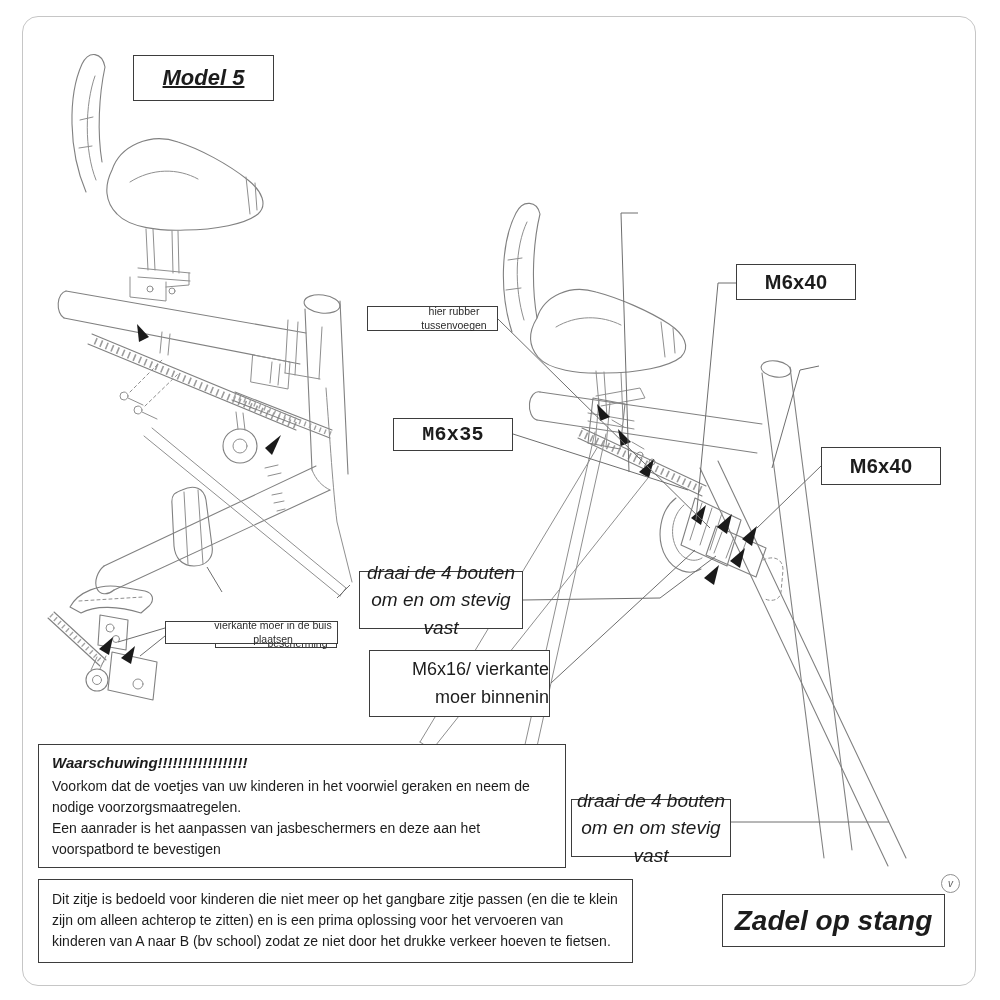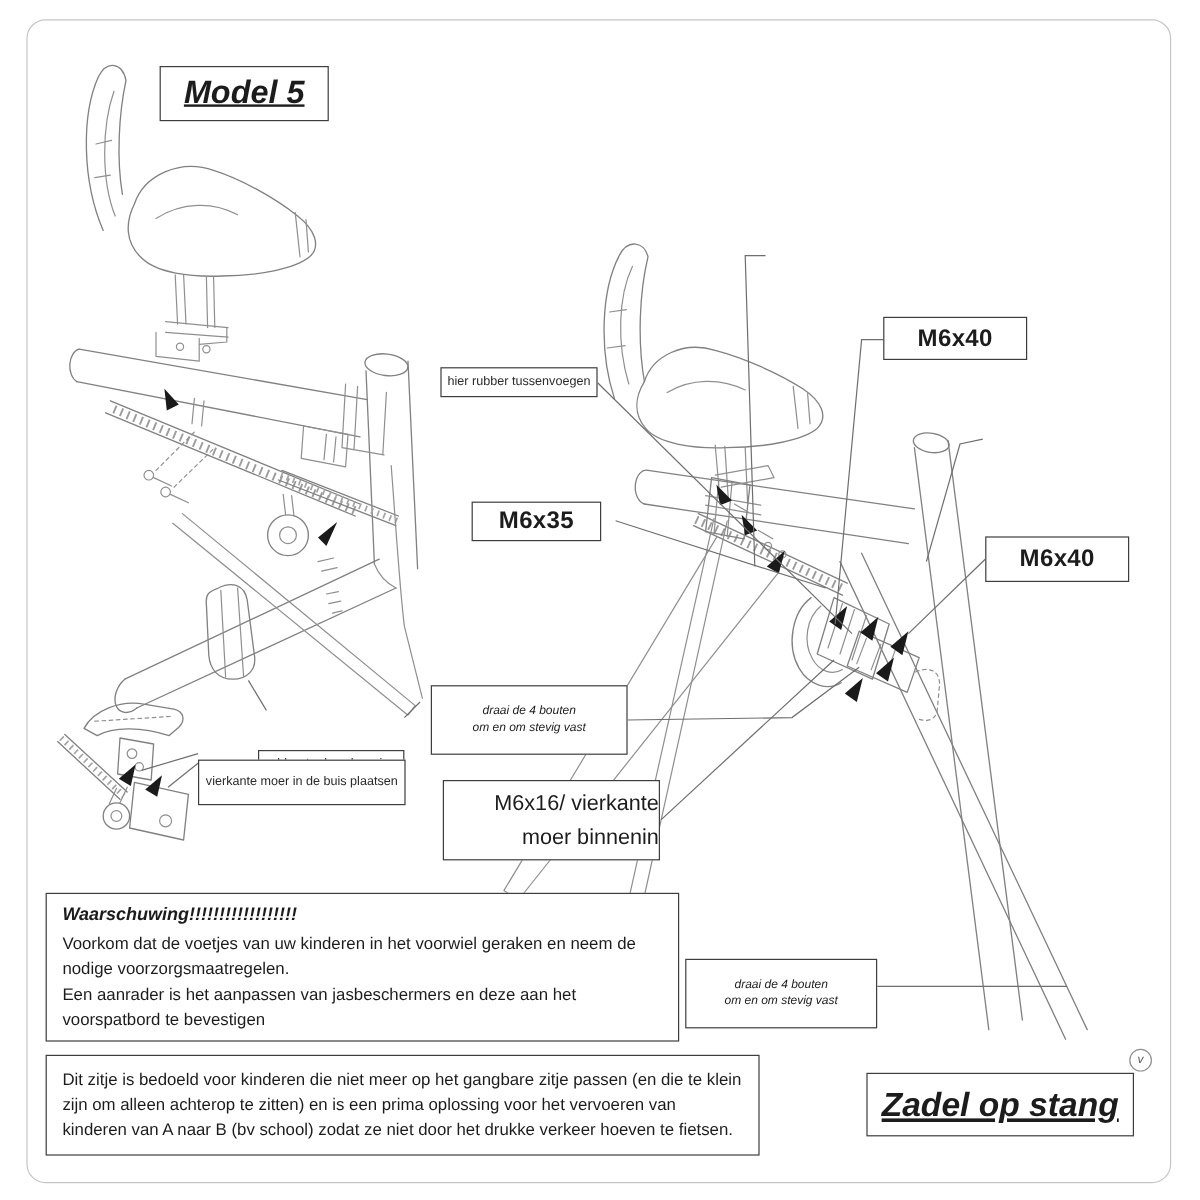--- a/index.html
+++ b/index.html
@@ -13,33 +13,33 @@
   .art2{fill:none;stroke:#8f8f8f;stroke-width:1;stroke-linecap:round;stroke-linejoin:round;}
   .rack{stroke:#9c9c9c;stroke-width:7;stroke-dasharray:1.6 4.4;fill:none;}
   .rack2{stroke:#a3a3a3;stroke-width:5;stroke-dasharray:1.4 4;fill:none;}
   .dash{stroke-dasharray:3 3;}
   .ldr{fill:none;stroke:#6e6e6e;stroke-width:1;}
   .arw{fill:#1a1a1a;stroke:none;}
   .bx{position:absolute;background:#ffffff;border:1.3px solid #3d3d3d;box-sizing:border-box;
       display:flex;flex-direction:column;align-items:center;justify-content:center;
       text-align:center;line-height:1.25;}
   .part{font-size:20px;font-weight:bold;letter-spacing:0.3px;}
-  .title-model{font-size:27px;font-weight:bold;font-style:italic;}
+  .title-model{font-size:22px;font-weight:bold;font-style:italic;}
   .title-model span{text-decoration:underline;text-decoration-thickness:2px;}
   .notice-l1{font-size:22px;font-weight:bold;font-style:italic;text-decoration:underline;
       text-decoration-thickness:2px;white-space:nowrap;}
   .notice-l2{font-size:20px;font-style:italic;white-space:nowrap;margin-top:2px;}
-  .small-lbl{font-size:10.5px;color:#2a2a2a;}
-  .note-it{font-size:10px;font-style:italic;line-height:1.45;}
+  .small-lbl{font-size:10.5px;color:#2a2a2a;padding-left:43px;}
+  .note-it{font-size:19px;font-style:italic;line-height:1.45;}
   .note-md{font-size:18px;line-height:1.55;align-items:flex-end;}
   .text-box{align-items:flex-start;text-align:left;padding:9px 13px;justify-content:flex-start;}
   .warn-title{font-size:15px;font-weight:bold;font-style:italic;margin-bottom:3px;}
   .body-txt{font-size:14px;line-height:1.5;}
   .zadel{font-size:28px;font-weight:bold;font-style:italic;}
-  .zadel span{text-decoration:underline;text-decoration-thickness:2.5px;}
+  .zadel span{text-decoration-thickness:2.5px;}
   .vmark{position:absolute;left:941px;top:874px;width:17px;height:17px;border:1px solid #909090;
       border-radius:50%;font-size:10px;font-style:italic;color:#5a5a5a;display:flex;
       align-items:center;justify-content:center;background:#fff;}
 </style>
 </head>
 <body>
 
 <div class="sheet">
 
   <div class="page-edge"></div>
@@ -197,33 +197,33 @@
 
   <div class="bx part" style="left:736px;top:264px;width:120px;height:36px;">
     <span>M6x40</span>
   </div>
 
 
   <div class="bx part" style="left:821px;top:447px;width:120px;height:38px;">
     <span>M6x40</span>
   </div>
 
-  <div class="bx part" style="left:393px;top:418px;width:108px;height:33px;">
+  <div class="bx part" style="left:393px;top:418px;width:120px;height:33px;font-family:Liberation Mono, monospace;">
     <span>M6x35</span>
   </div>
 
   <div class="bx small-lbl" style="left:367px;top:306px;width:131px;height:25px;">
     <span>hier rubber tussenvoegen</span>
   </div>
 
   <div class="bx small-lbl" style="left:215px;top:625px;width:122px;height:23px;">
     <span>rubber ter bescherming</span>
   </div>
 
-  <div class="bx small-lbl" style="left:165px;top:621px;width:173px;height:38px;margin-top:12px;">
+  <div class="bx small-lbl" style="left:165px;top:621px;width:173px;height:23px;">
     <span>vierkante moer in de buis plaatsen</span>
   </div>
 
   <div class="bx note-it" style="left:359px;top:571px;width:164px;height:58px;">
     <div>draai de 4 bouten</div>
     <div>om en om stevig vast</div>
   </div>
 
   <div class="bx note-md" style="left:369px;top:650px;width:181px;height:67px;">
     <div>M6x16/ vierkante</div>

